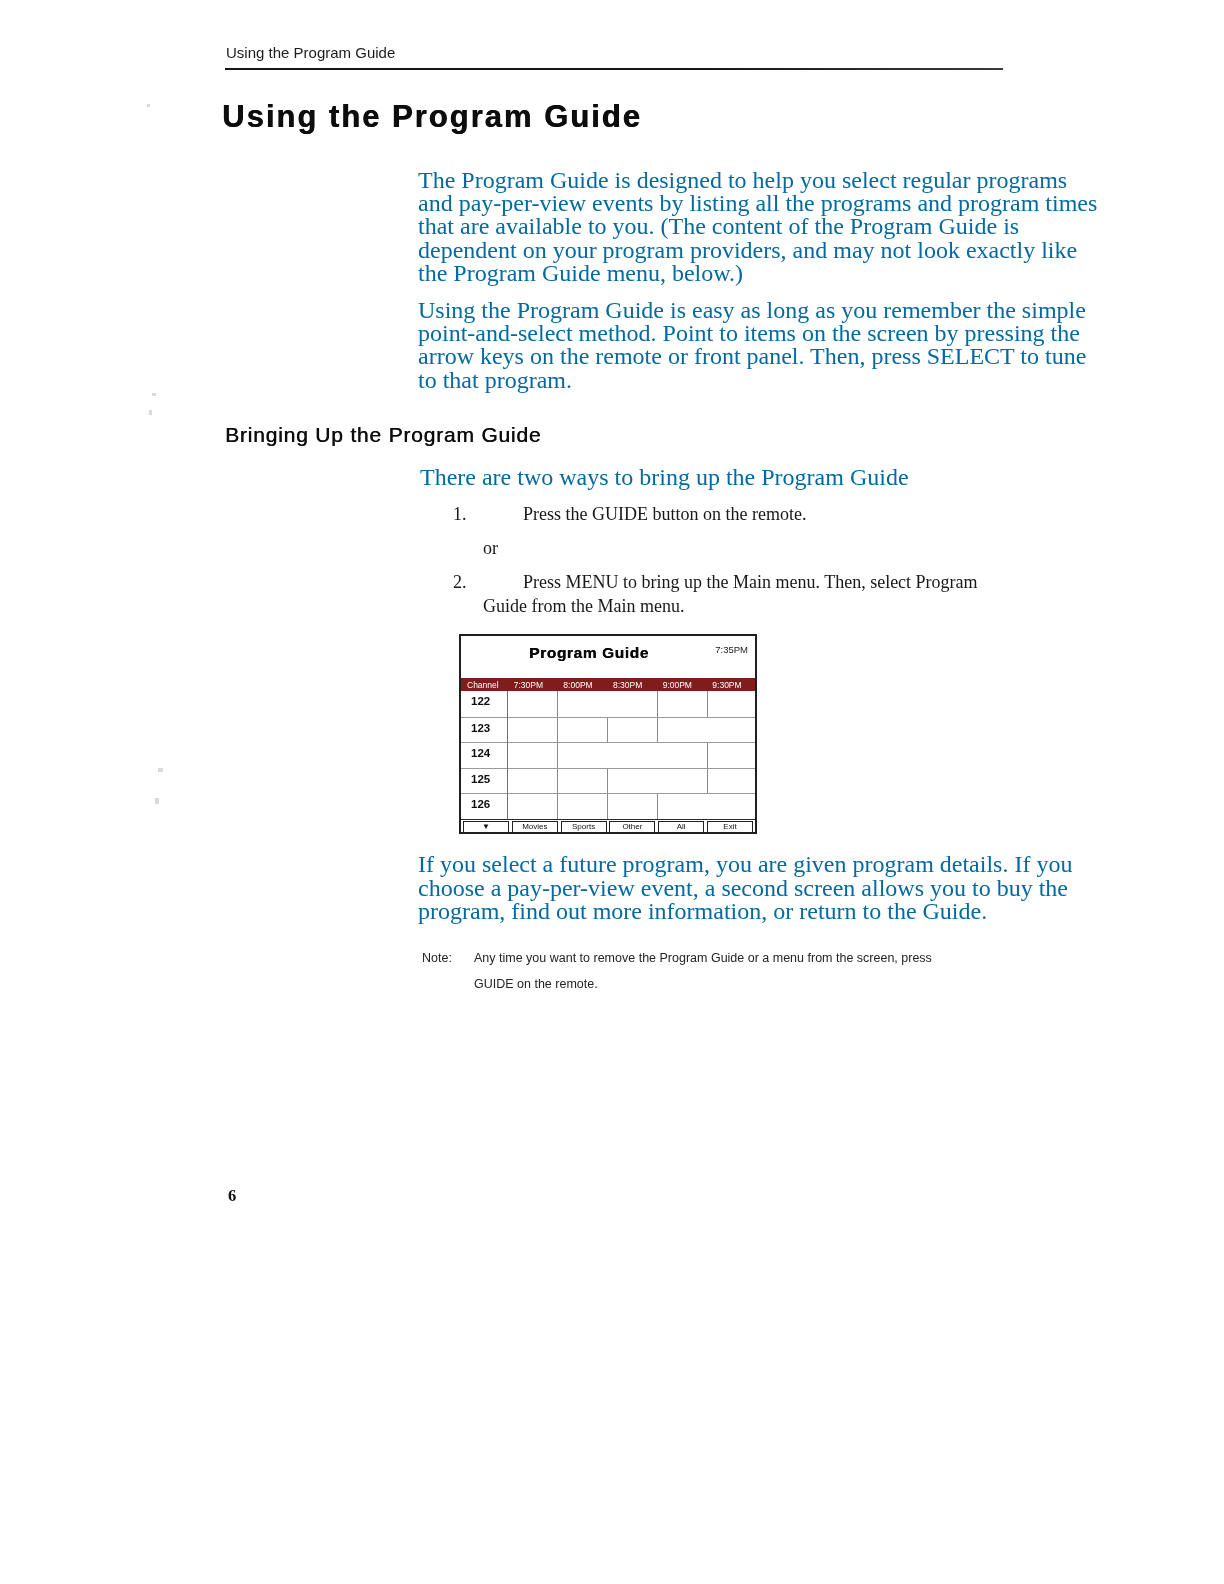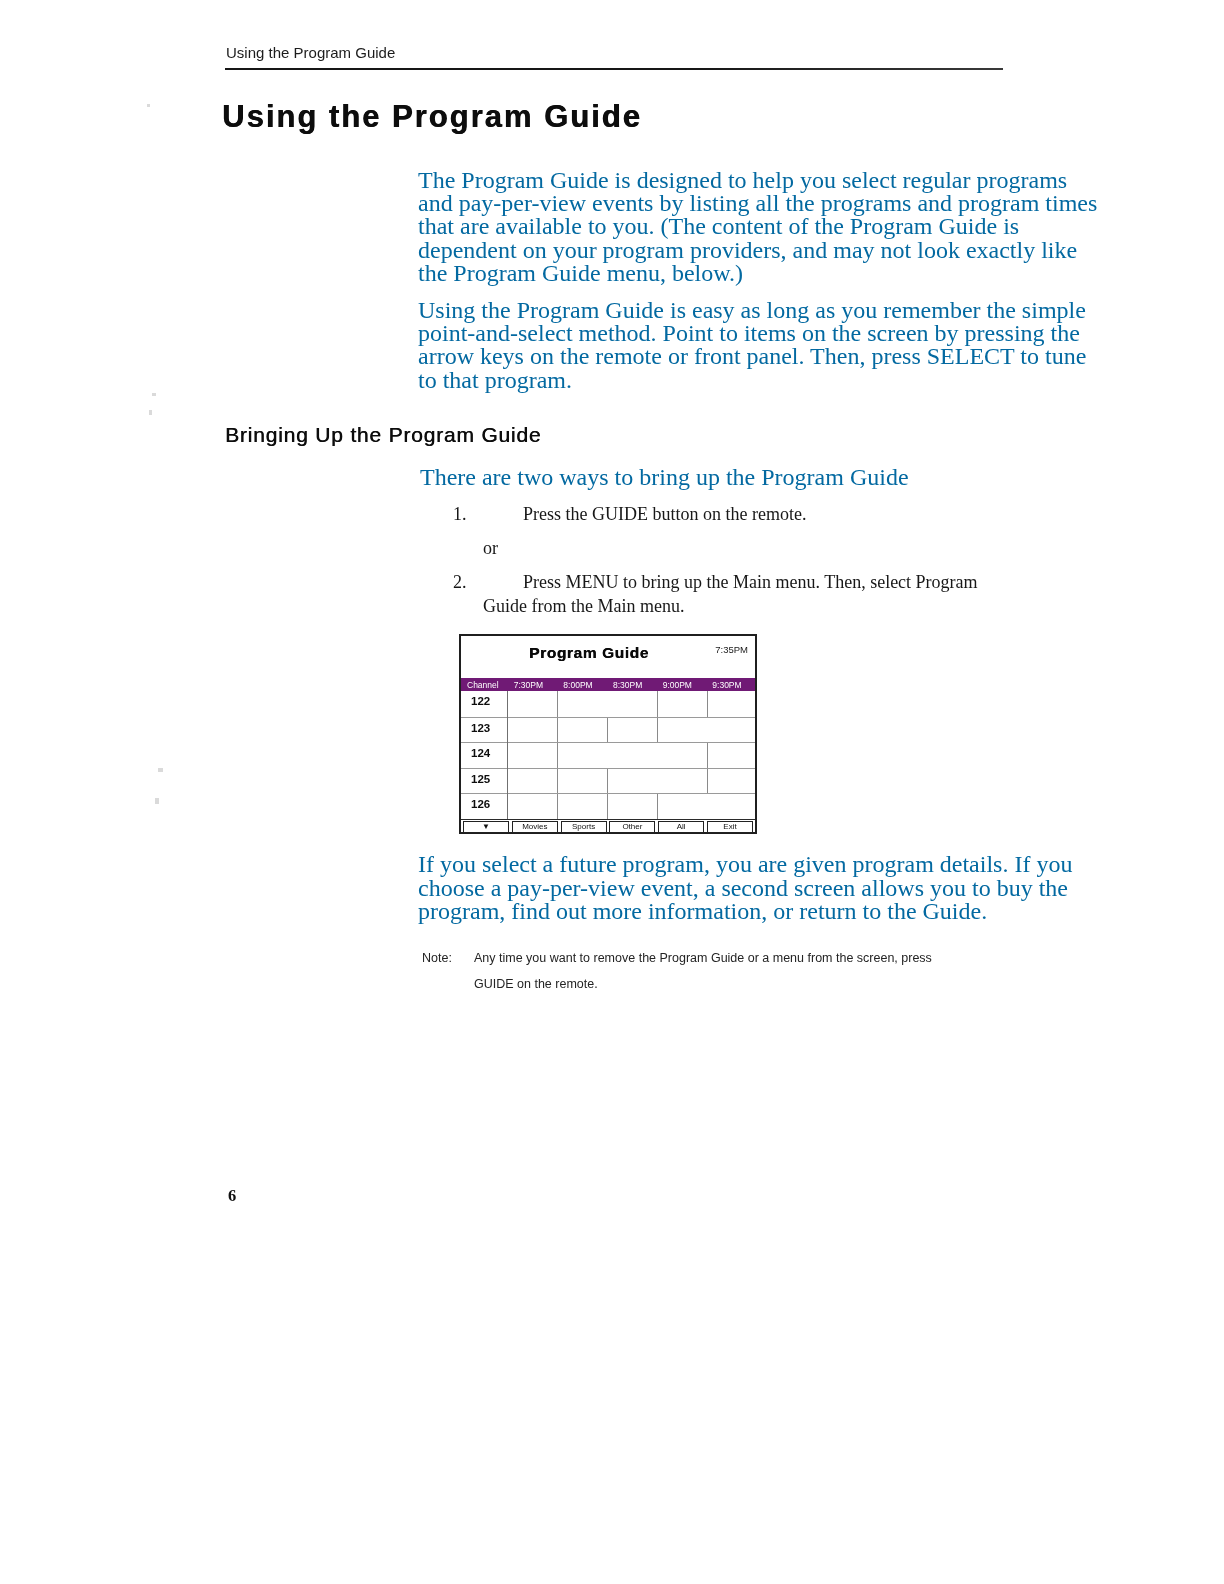--- a/index.html
+++ b/index.html
@@ -34,21 +34,21 @@
   .note .nl1{position:absolute;left:52px;top:0;white-space:nowrap;}
   .note .nl2{position:absolute;left:52px;top:26px;white-space:nowrap;}
   
   .guide{position:absolute;left:459px;top:634px;width:298px;height:200px;
         border:2px solid #1f1f1f;box-sizing:border-box;background:#fff;
         font-family:"Liberation Sans",sans-serif;}
   .g-title{position:absolute;left:48px;top:8px;width:160px;text-align:center;
         font-weight:800;font-size:15.5px;letter-spacing:0.6px;color:#0a0a0a;
         text-shadow:0.4px 0 0 currentColor;}
   .g-clock{position:absolute;right:7px;top:8px;font-size:9.5px;color:#1a1a1a;}
-  .g-band{position:absolute;left:0;top:42px;width:100%;height:13px;background:#701a75;
+  .g-band{position:absolute;left:0;top:42px;width:100%;height:13px;background:#7f1d1d;
         display:flex;align-items:center;color:#fff;font-size:8.5px;justify-content:space-between;}
   .g-band .c0{width:46px;padding-left:6px;box-sizing:border-box;}
   .g-band .ct{width:50px;padding-left:7px;box-sizing:border-box;}
   .g-grid{position:absolute;left:0;top:55px;width:100%;height:128px;}
   .g-row{position:relative;height:25.6px;box-sizing:border-box;}
   .g-row + .g-row{border-top:1px solid #9a9a9a;}
   .g-ch{position:absolute;left:10px;top:4px;font-weight:700;font-size:11.5px;color:#0d0d0d;}
   .g-chdiv{position:absolute;left:46px;top:55px;width:1px;height:128px;background:#707070;}
   .vline{position:absolute;top:0;width:1px;height:100%;background:#8a8a8a;}
   .g-buttons{position:absolute;left:0;top:183px;width:100%;height:15px;

